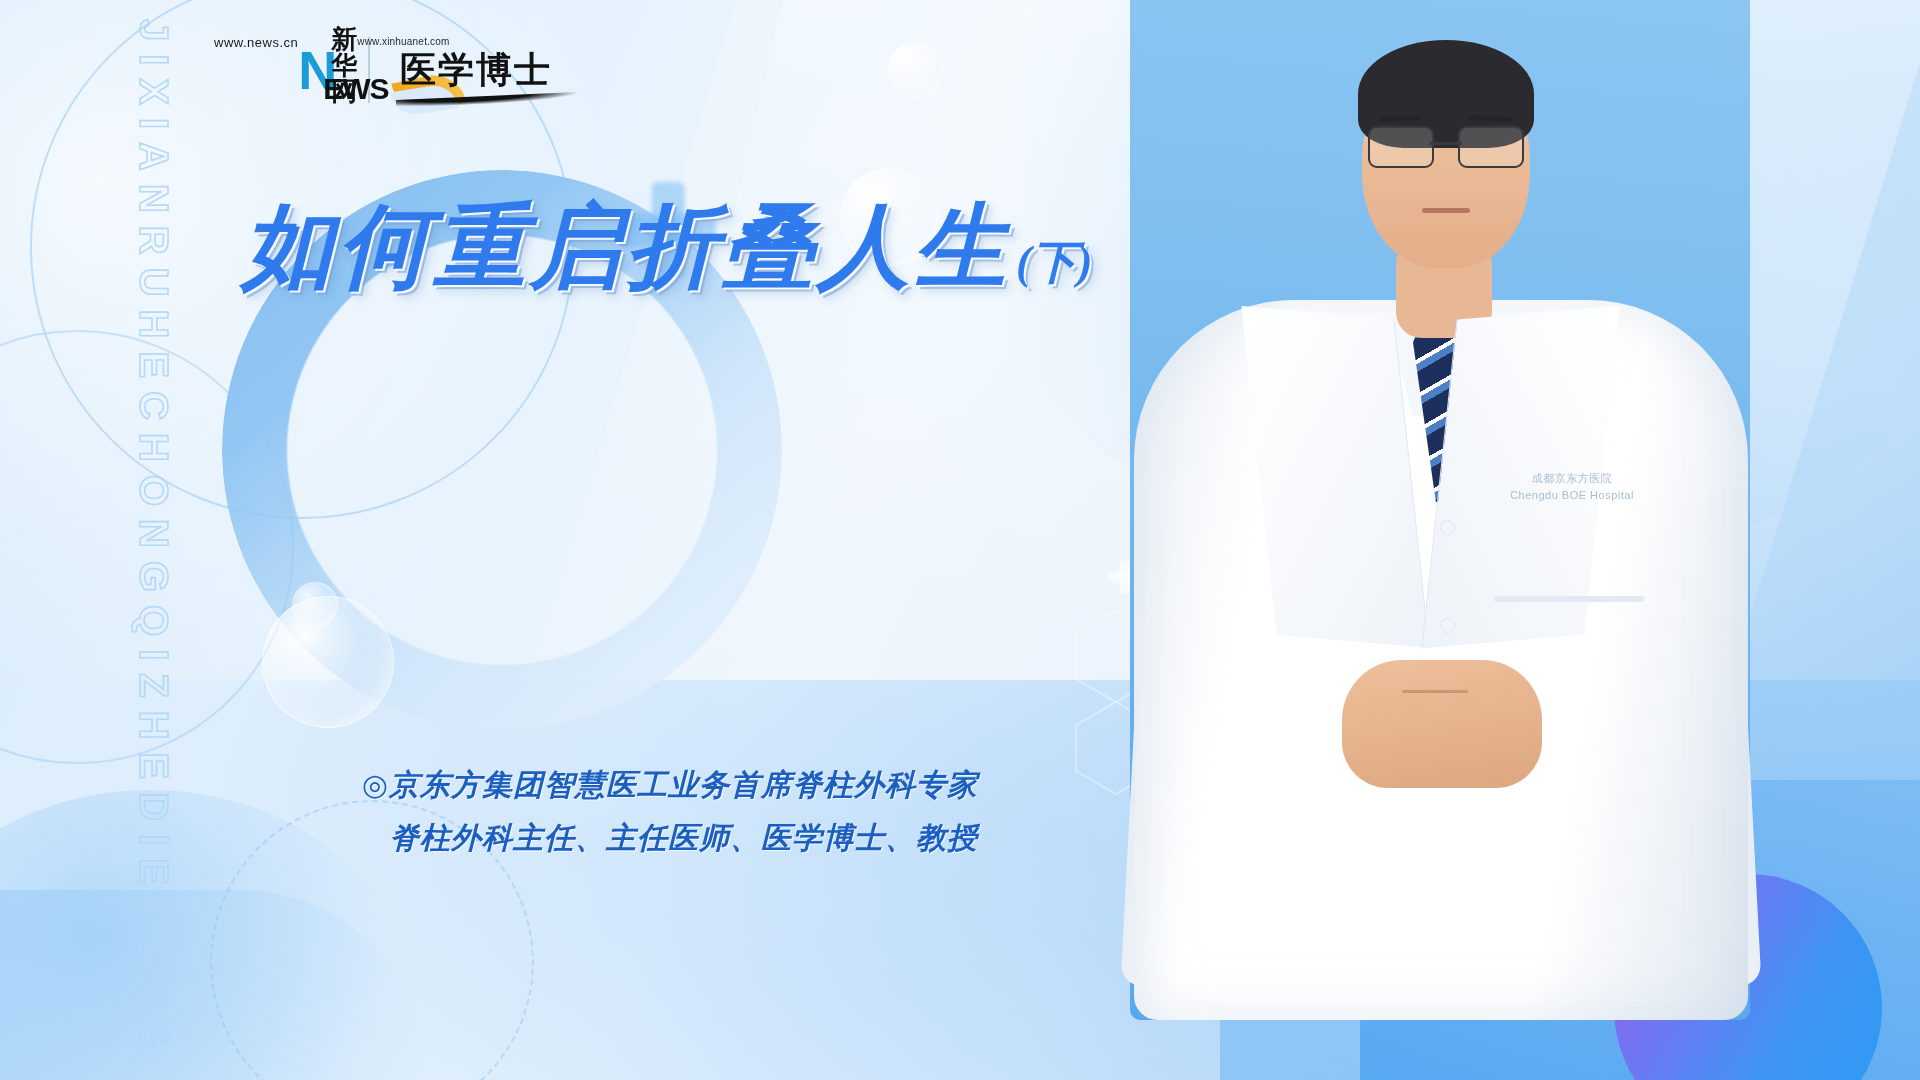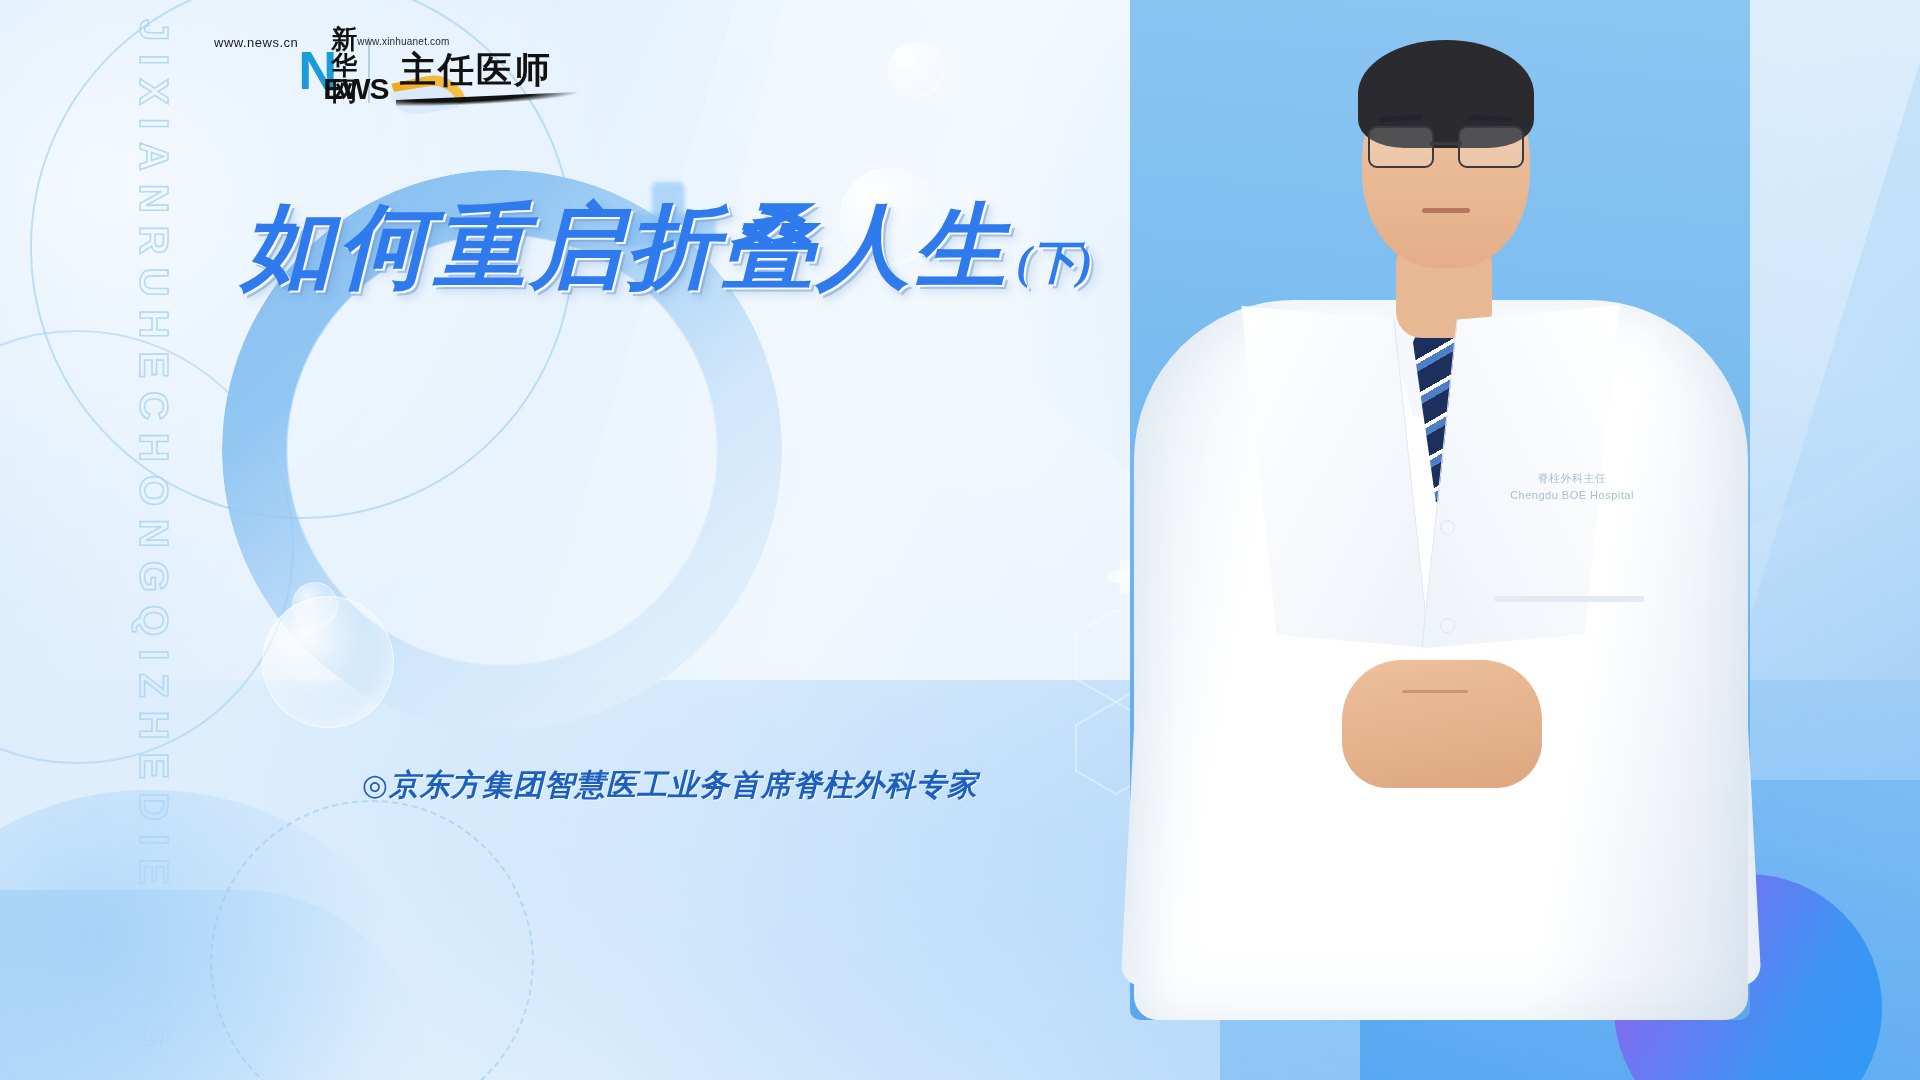--- a/index.html
+++ b/index.html
@@ -358,30 +358,31 @@
       <div class="xh-rule"></div>
       <div class="xh-mid">
         <span class="xh-N">N</span>
         <span class="xh-cn">新华网</span>
         <span class="xh-ews">EWS</span>
         <span class="xh-swoosh"></span>
       </div>
       <div class="xh-bottom">www.xinhuanet.com</div>
     </div>
     <div class="divider"></div>
-    <div class="brand">主任医师</div>
+    <div class="brand">医学博士</div>
   </div>
 
   <div class="title-block">
     <div class="tline tline2">
       <span>如何重启折叠人生</span><span class="tsuffix">(下)</span>
     </div>
   </div>
 
   <div class="sub sub1">◎京东方集团智慧医工业务首席脊柱外科专家</div>
+  <div class="sub sub2">脊柱外科主任、主任医师、医学博士、教授</div>
 
   <div class="doctor">
     <div class="photo-bg"></div>
     <div class="armL"></div>
     <div class="armR"></div>
     <div class="coat"></div>
     <div class="shirt"></div>
     <div class="tie"></div>
     <div class="neck"></div>
     <div class="coat-lapelL"></div>
@@ -390,21 +391,21 @@
     <div class="hair"></div>
     <div class="eyebrow ebL"></div>
     <div class="eyebrow ebR"></div>
     <div class="glasses">
       <span class="lens lensL"></span>
       <span class="lens lensR"></span>
       <span class="bridge"></span>
     </div>
     <div class="mouth"></div>
     <div class="badge-txt">
-      <div>脊柱外科主任</div>
+      <div>成都京东方医院</div>
       <div>Chengdu BOE Hospital</div>
     </div>
     <div class="btn-dot bd1"></div>
     <div class="btn-dot bd2"></div>
     <div class="btn-dot bd3"></div>
     <div class="pocket"></div>
     <div class="hands"></div>
     <div class="hand-line"></div>
   </div>
 

